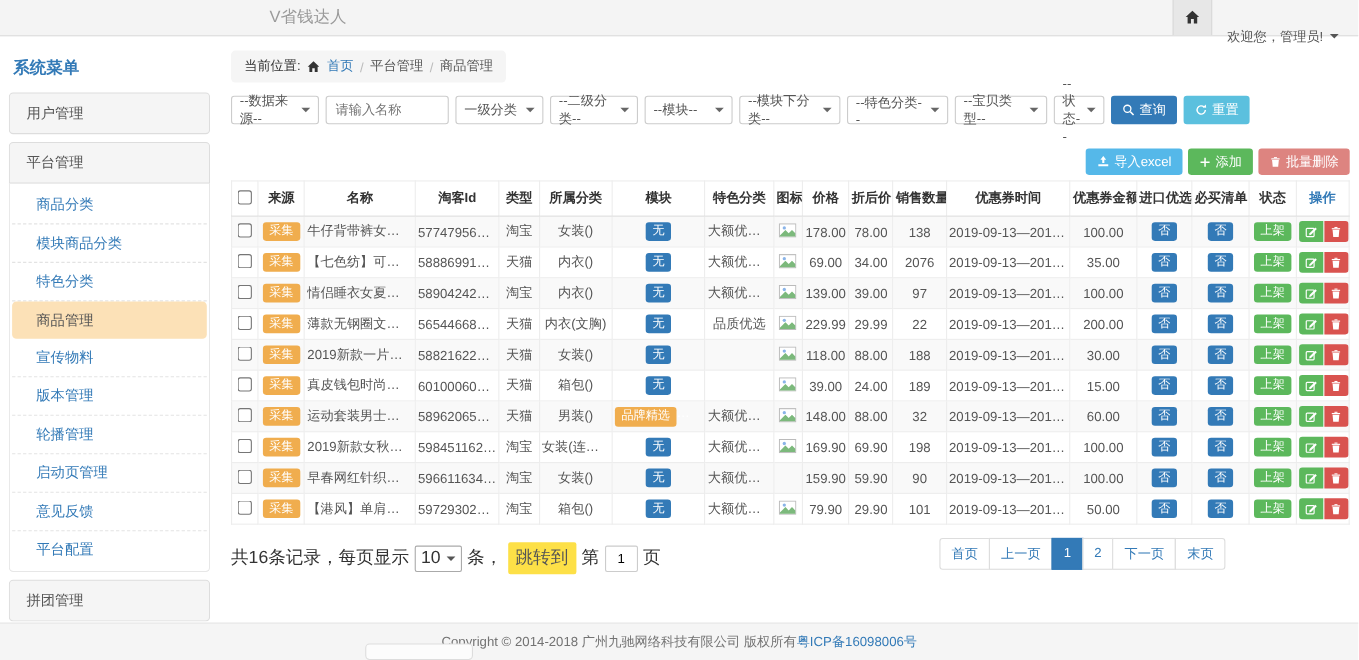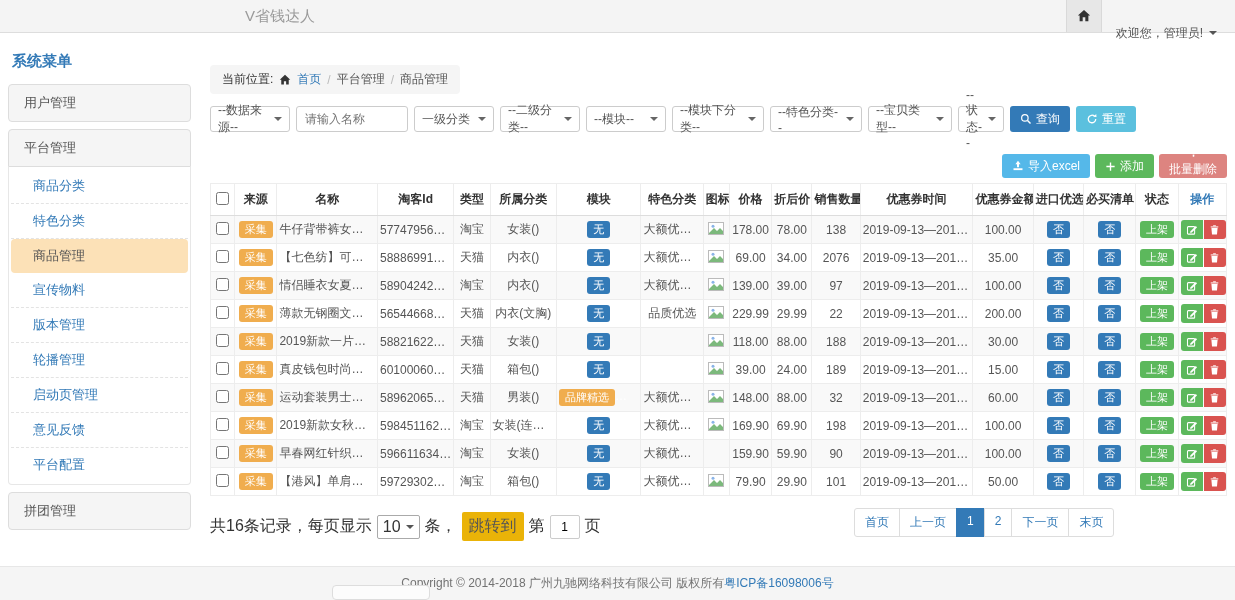--- a/index.html
+++ b/index.html
@@ -23,58 +23,58 @@
               font-size:13px; color:#555; margin-bottom:7px; cursor:pointer; }
   .sb-group.open { margin-bottom:0; border-radius:4px 4px 0 0; }
   .sb-sub { background:#fff; border:1px solid #e7e7e7; border-top:none; border-radius:0 0 4px 4px;
             margin-bottom:7px; padding:2px 2px; }
   .sb-item { padding:8px 22px; font-size:13px; color:#337ab7; border-bottom:1px dashed #e3e3e3; cursor:pointer; }
   .sb-item:last-child { border-bottom:none; }
   .sb-item.active { background:#fce1b7; border-radius:4px; color:#555; border-bottom:none; }
   
   .main { position:absolute; left:210px; top:40px; width:1017px; }
   .breadcrumb { display:inline-flex; align-items:center; gap:6px; background:#f5f5f5; border-radius:4px;
-                padding:6px 12px; font-size:12px; color:#333; margin-top:25px; }
+                padding:6px 12px; font-size:12px; color:#333; margin-top:6px; }
   .breadcrumb .bc-home { color:#337ab7; cursor:pointer; }
   .breadcrumb .sep { color:#bbb; }
   .breadcrumb .bc-item { color:#555; }
   
   .filters { margin-top:12px; display:flex; gap:6px; align-items:center; font-size:12px; }
   .fsel { border:1px solid #ccc; border-radius:3px; height:26px; display:flex; align-items:center;
           justify-content:space-between; padding:0 7px; color:#555; background:#fff; cursor:pointer; gap:6px; }
   .fsel .caret { border-top-color:#666; }
   .finput { border:1px solid #ccc; border-radius:3px; height:26px; padding:12px 8px; font-size:12px; width:112px; color:#555; }
   .btn { border:none; border-radius:3px; color:#fff; font-size:12px; height:26px; padding:0 10px;
          display:inline-flex; align-items:center; gap:4px; cursor:pointer; }
   .btn-query { background:#337ab7; }
   .btn-reset { background:#5bc0de;align-items:center; }
   
   .actions { margin-top:22px; display:flex; justify-content:flex-end; gap:5px; }
   .btn-import { background:#55b8e9; height:24px; }
   .btn-add { background:#5cb85c; height:24px; }
-  .btn-bdel { background:#dd8480; height:24px;flex-direction:column; }
+  .btn-bdel { background:#dd8480; height:24px; }
   
   table { margin-top:5px; width:100%; border-collapse:collapse; table-layout:fixed; font-size:12px; text-align:center; }
   th { border:1px solid #ededed; border-bottom:1px solid #ddd; padding:7px 2px; font-weight:bold; color:#333;
        white-space:nowrap; overflow:hidden; }
   th.op-h { color:#337ab7; }
   td { border:1px solid #ededed; padding:4px 2px; white-space:nowrap; overflow:hidden; text-overflow:ellipsis;
        color:#555; height:27px; }
   tr.odd { background:#f9f9f9; }
   .bdg { display:inline-block; padding:2px 6px; border-radius:3px; color:#fff; font-size:11px; line-height:1.25; }
   .o { background:#f0ad4e; } .b { background:#337ab7; cursor:pointer; } .g { background:#5cb85c; cursor:pointer; }
   .mod-extra { color:#555; margin-left:2px; }
   .opgrp { display:inline-flex; }
   .op { display:inline-flex; align-items:center; justify-content:center; width:22px; height:19px; cursor:pointer; }
   .op.e { background:#5cb85c; border-radius:3px 0 0 3px; margin-right:1px; }
   .op.d { background:#d9534f; border-radius:0 3px 3px 0; }
   .pgleft { display:flex; align-items:center; gap:5px; }
   .ppsel { border:1px solid #aaa; border-radius:2px; height:24px; display:inline-flex; align-items:center;
            gap:5px; padding:0 5px; background:#fff; cursor:pointer; }
-  .jumpbtn { background:#eab308; border-radius:2px; padding:4px 7px; color:#555; cursor:pointer;text-align:center; }
+  .jumpbtn { background:#fde047; border-radius:2px; padding:4px 7px; color:#555; cursor:pointer;text-align:center; }
   .jinput { width:30px; height:24px; border:1px solid #ccc; border-radius:2px; text-align:center; font-size:12px; }
   .pager { display:flex; position:absolute; left:645px; margin-top:0; }
   .pg { border:1px solid #ddd; background:#fff; color:#337ab7; padding:5px 10px; margin-left:-1px; font-size:12px; cursor:pointer; }
   .pg.first { border-radius:3px 0 0 3px; }
   .pg.last { border-radius:0 3px 3px 0; }
   .pg.active { background:#337ab7; color:#fff; border-color:#337ab7; }
   .pgwrap { position:relative; margin-top:12px; height:28px; }
   
   .footer { position:absolute; left:0; bottom:0; width:1235px; height:34px; background:#f5f5f5;
             border-top:1px solid #e7e7e7; text-align:center; font-size:12px; color:#737373; line-height:33px; z-index:10; }
@@ -99,20 +99,21 @@
     </div>
   </div>
 </div>
 
 <div class="sidebar">
   <div class="sb-title">系统菜单</div>
   <div class="sb-group">用户管理</div>
   <div class="sb-group open">平台管理</div>
   <div class="sb-sub">
     <div class="sb-item">商品分类</div>
+    <div class="sb-item">模块商品分类</div>
     <div class="sb-item">特色分类</div>
     <div class="sb-item active">商品管理</div>
     <div class="sb-item">宣传物料</div>
     <div class="sb-item">版本管理</div>
     <div class="sb-item">轮播管理</div>
     <div class="sb-item">启动页管理</div>
     <div class="sb-item">意见反馈</div>
     <div class="sb-item">平台配置</div>
   </div>
   <div class="sb-group">拼团管理</div>

